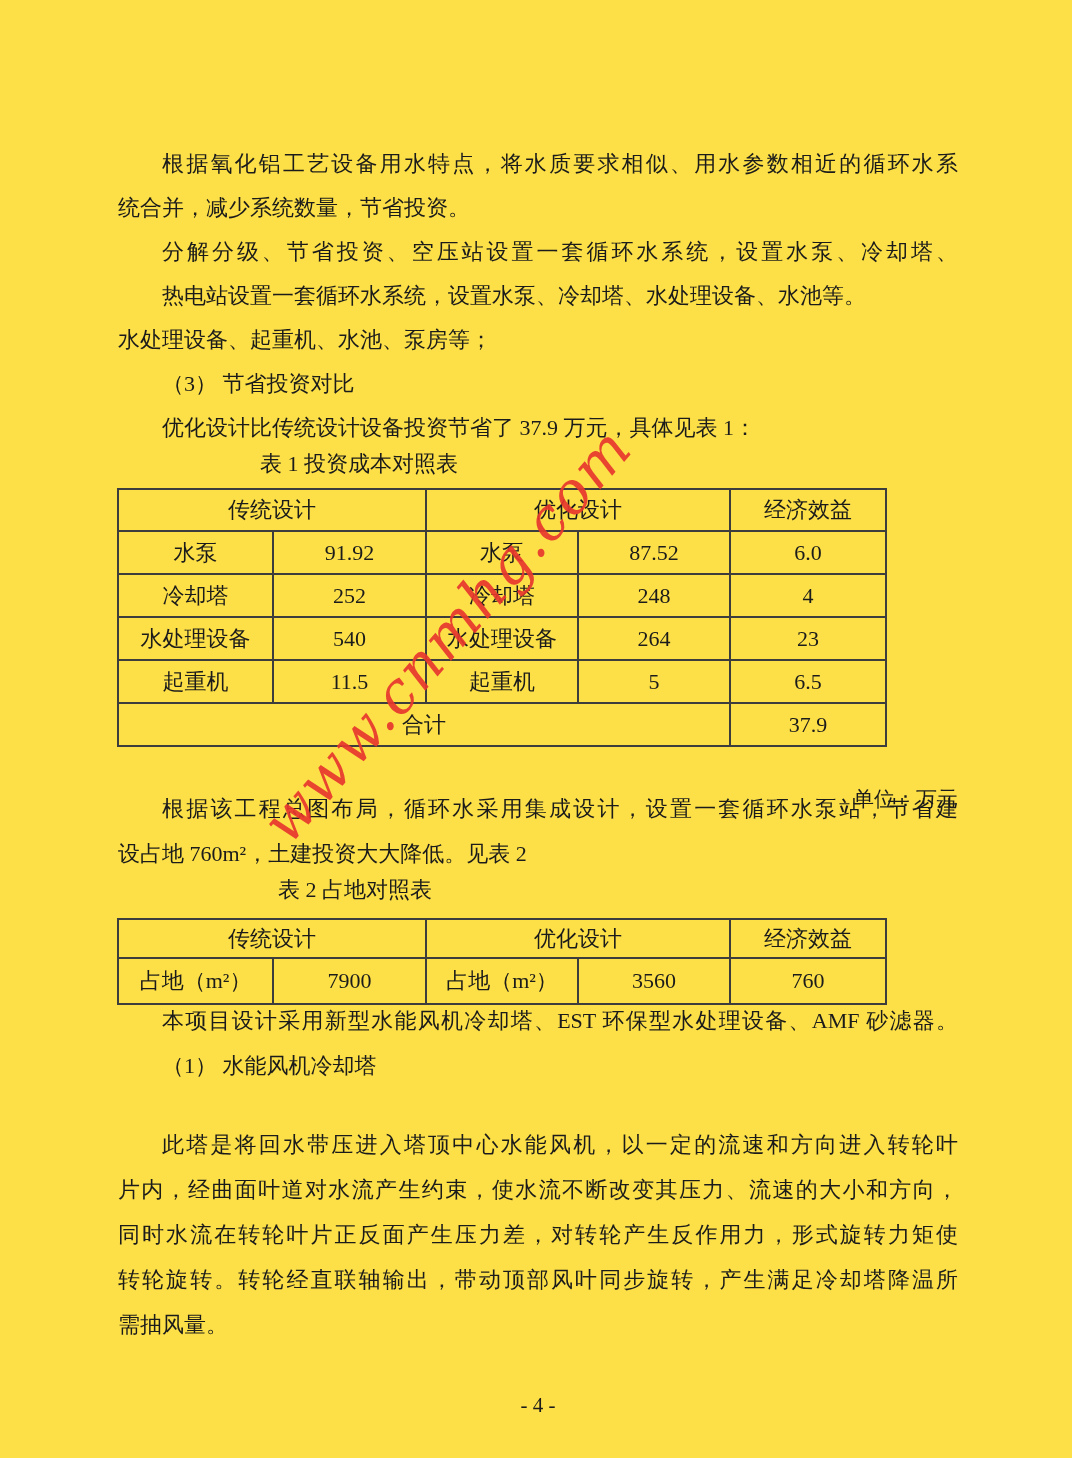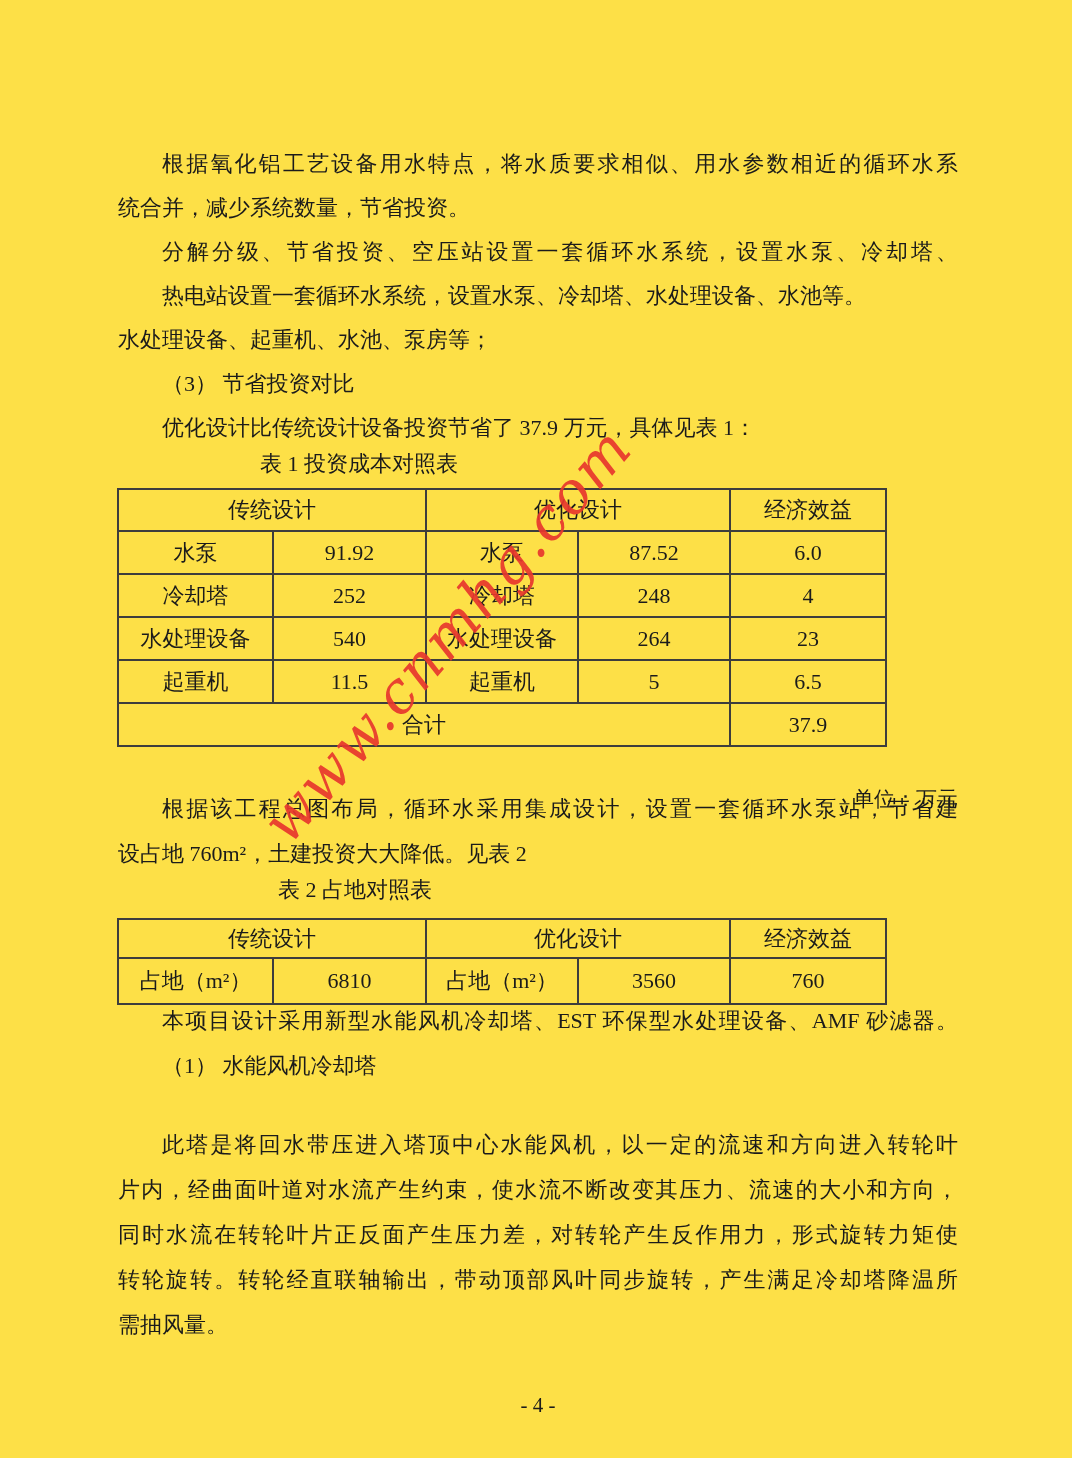--- a/index.html
+++ b/index.html
@@ -164,21 +164,21 @@
         <col style="width:20.3%">
     </colgroup>
     <tbody>
       <tr class="hdr">
         <td colspan="2">传统设计</td>
         <td colspan="2">优化设计</td>
         <td>经济效益</td>
       </tr>
       <tr class="row">
         <td>占地（m²）</td>
-        <td>6810</td>
+        <td>7900</td>
         <td>占地（m²）</td>
         <td>3560</td>
         <td>760</td>
       </tr>
     </tbody>
   </table>
 
   <div class="block" id="section-32">
     <div class="line indent full">本项目设计采用新型水能风机冷却塔、EST 环保型水处理设备、AMF 砂滤器。</div>
     <div class="line indent">（1） 水能风机冷却塔</div>

